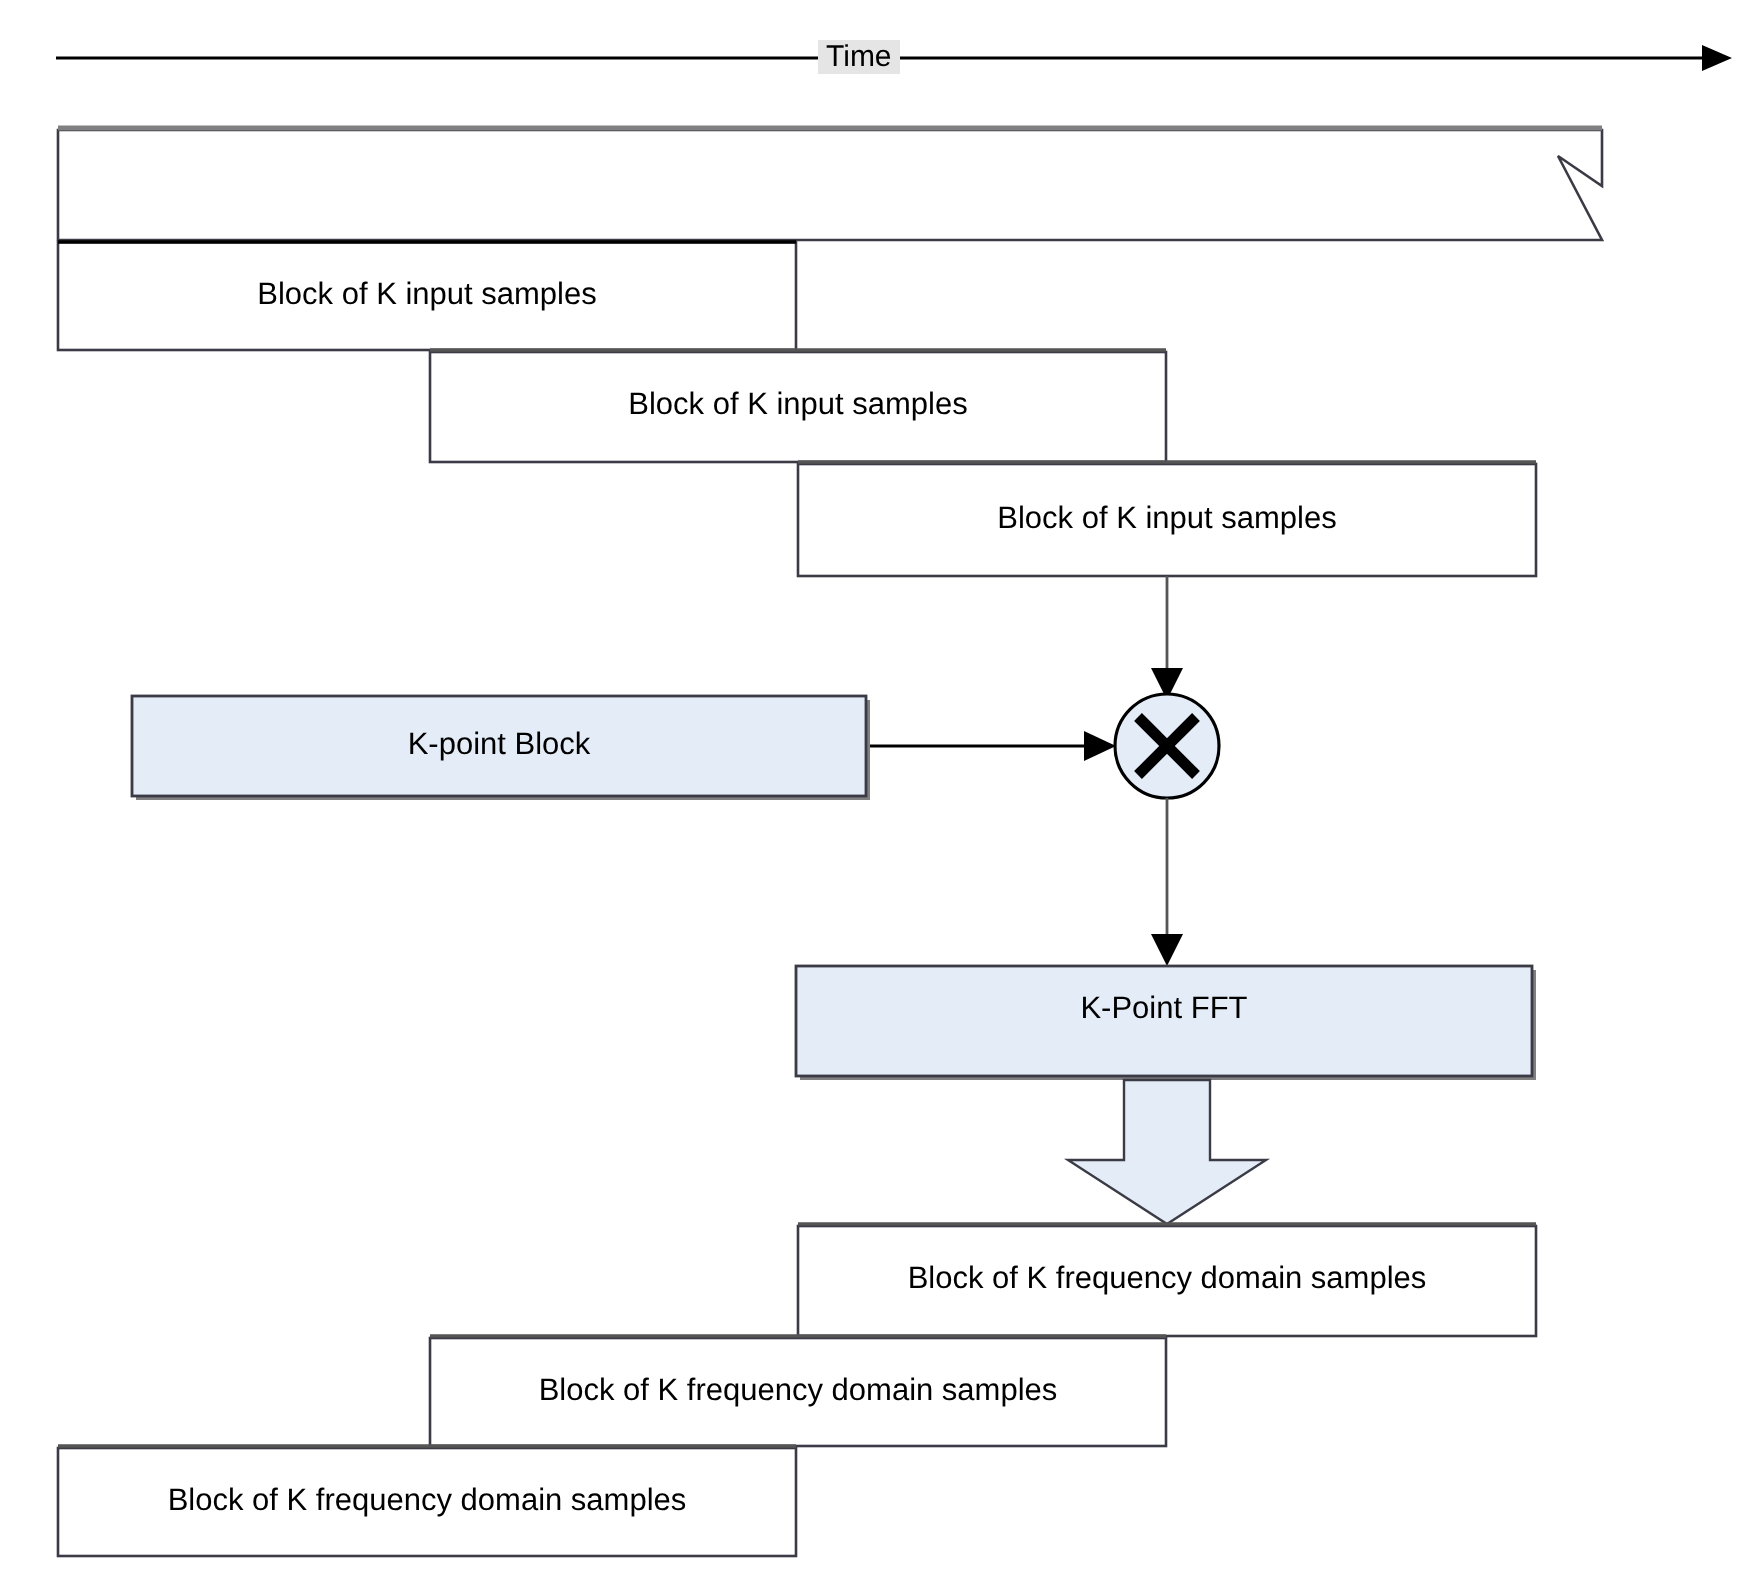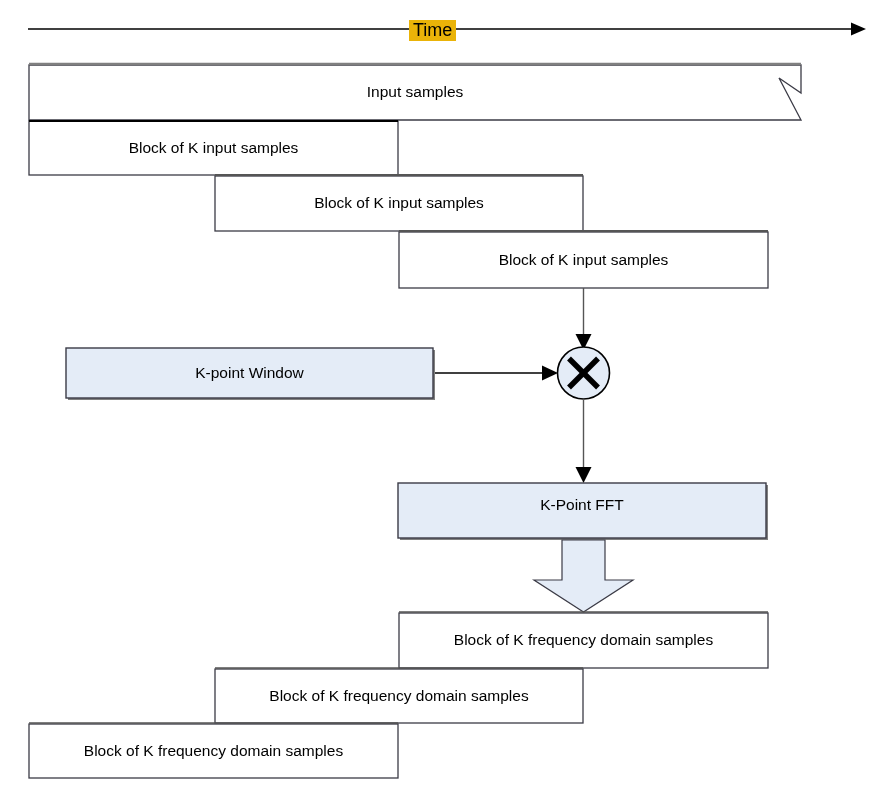--- a/index.html
+++ b/index.html
@@ -30,23 +30,23 @@
     align-items: center;
     justify-content: center;
     font-size: 15.5px;
     color: #000000;
     line-height: 1.2;
     white-space: nowrap;
     pointer-events: none;
   }
   .time-lbl {
     position: absolute;
-    font-size: 18px;
+    font-size: 15px;
     color: #000000;
-    background: #eab308;
+    background: #e5e5e5;
     padding: 0 4px;
     white-space: nowrap;
   }
 </style>
 </head>
 <body>
 
 <div id="canvas">
 
   <svg class="svg-layer" viewBox="0 0 882 789">
@@ -127,29 +127,28 @@
     </g>
 
     <g>
       <rect x="29" y="724" width="369" height="54" fill="#ffffff" stroke="#3b3b46" stroke-width="1.3"></rect>
       <line x1="29" y1="723" x2="398" y2="723" stroke="#555555" stroke-width="1.7"></line>
     </g>
   </svg>
 
   <div class="time-lbl" style="left:409px; top:20px;">Time</div>
 
-  <div class="lbl" style="left:29px; top:64px; width:772px; height:57px;">Input samples</div>
 
   <div class="lbl" style="left:29px; top:121px; width:369px; height:54px;">Block of K input samples</div>
 
   <div class="lbl" style="left:215px; top:176px; width:368px; height:55px;">Block of K input samples</div>
 
   <div class="lbl" style="left:399px; top:232px; width:369px; height:56px;">Block of K input samples</div>
 
-  <div class="lbl" style="left:66px; top:348px; width:367px; height:50px;">K-point Window</div>
+  <div class="lbl" style="left:66px; top:348px; width:367px; height:50px;">K-point Block</div>
 
   <div class="lbl" style="left:398px; top:483px; width:368px; height:44px;">K-Point FFT</div>
 
   <div class="lbl" style="left:399px; top:613px; width:369px; height:55px;">Block of K frequency domain samples</div>
 
   <div class="lbl" style="left:215px; top:669px; width:368px; height:54px;">Block of K frequency domain samples</div>
 
   <div class="lbl" style="left:29px; top:724px; width:369px; height:54px;">Block of K frequency domain samples</div>
 
 </div>

